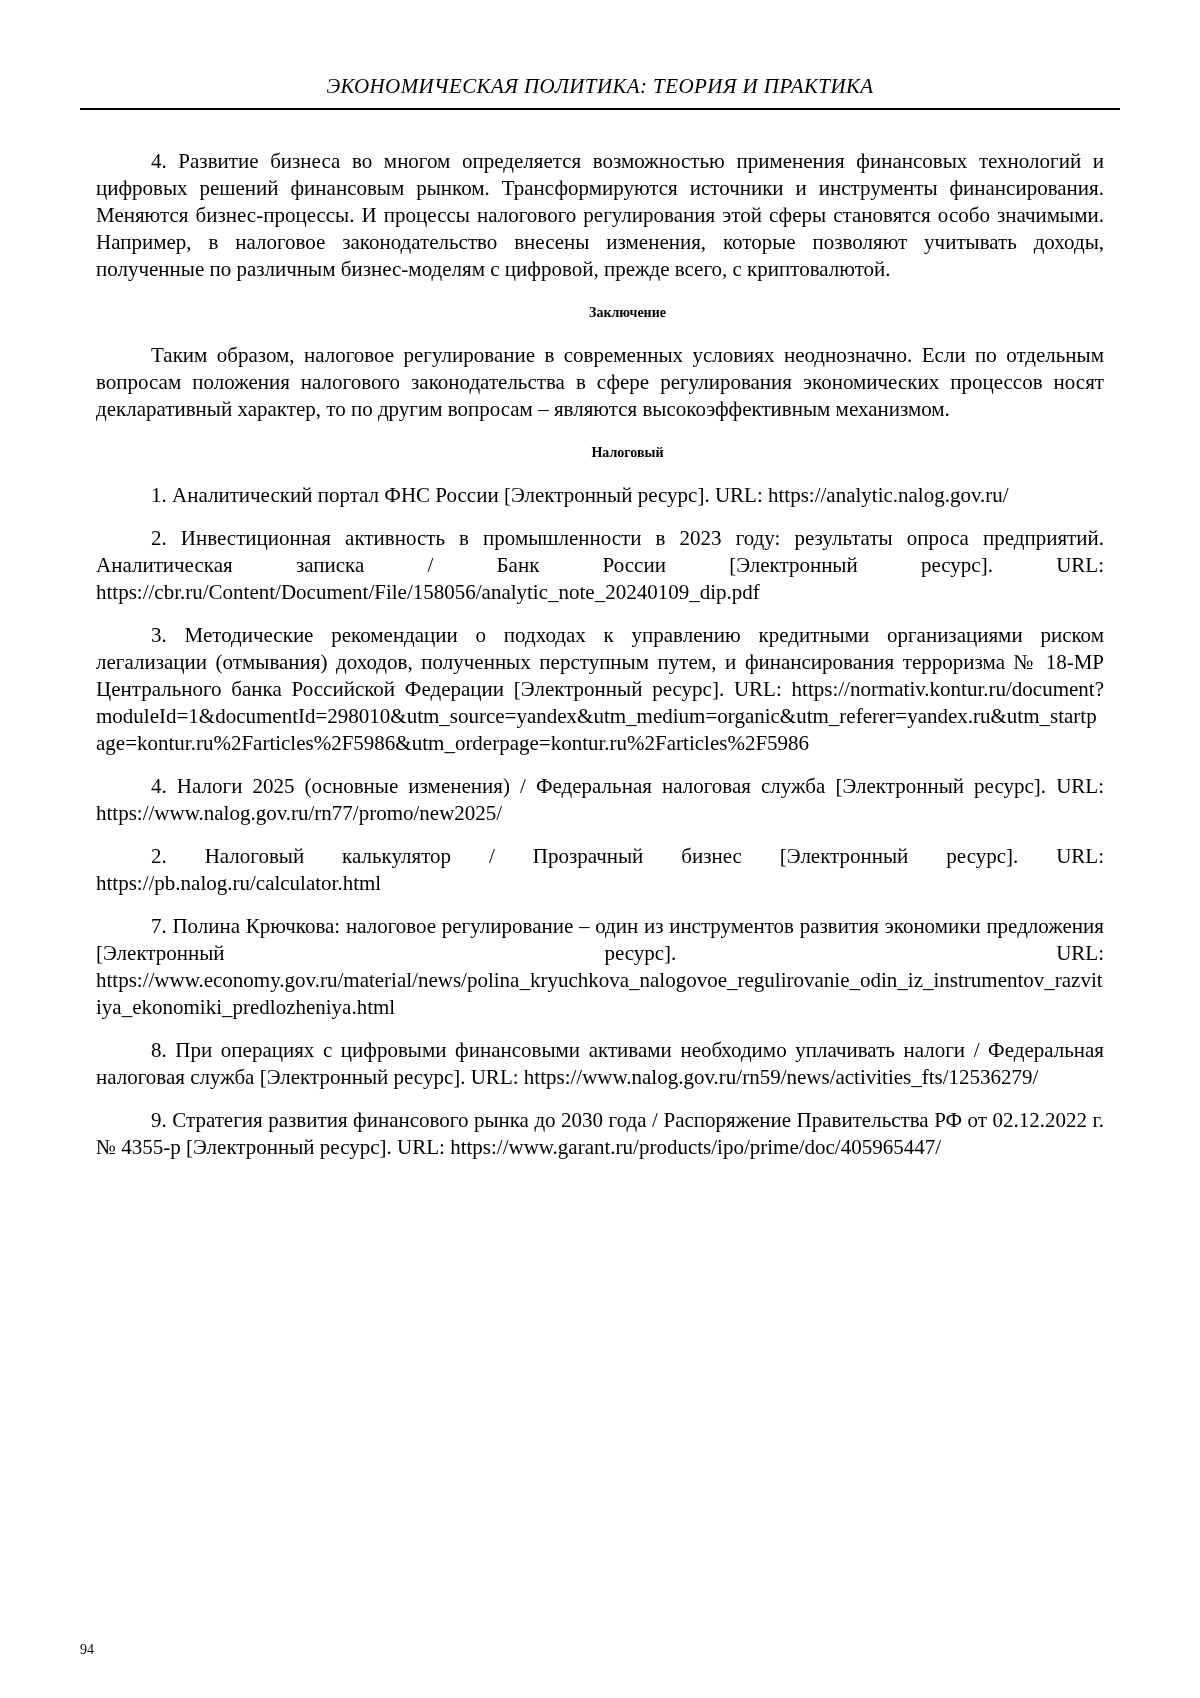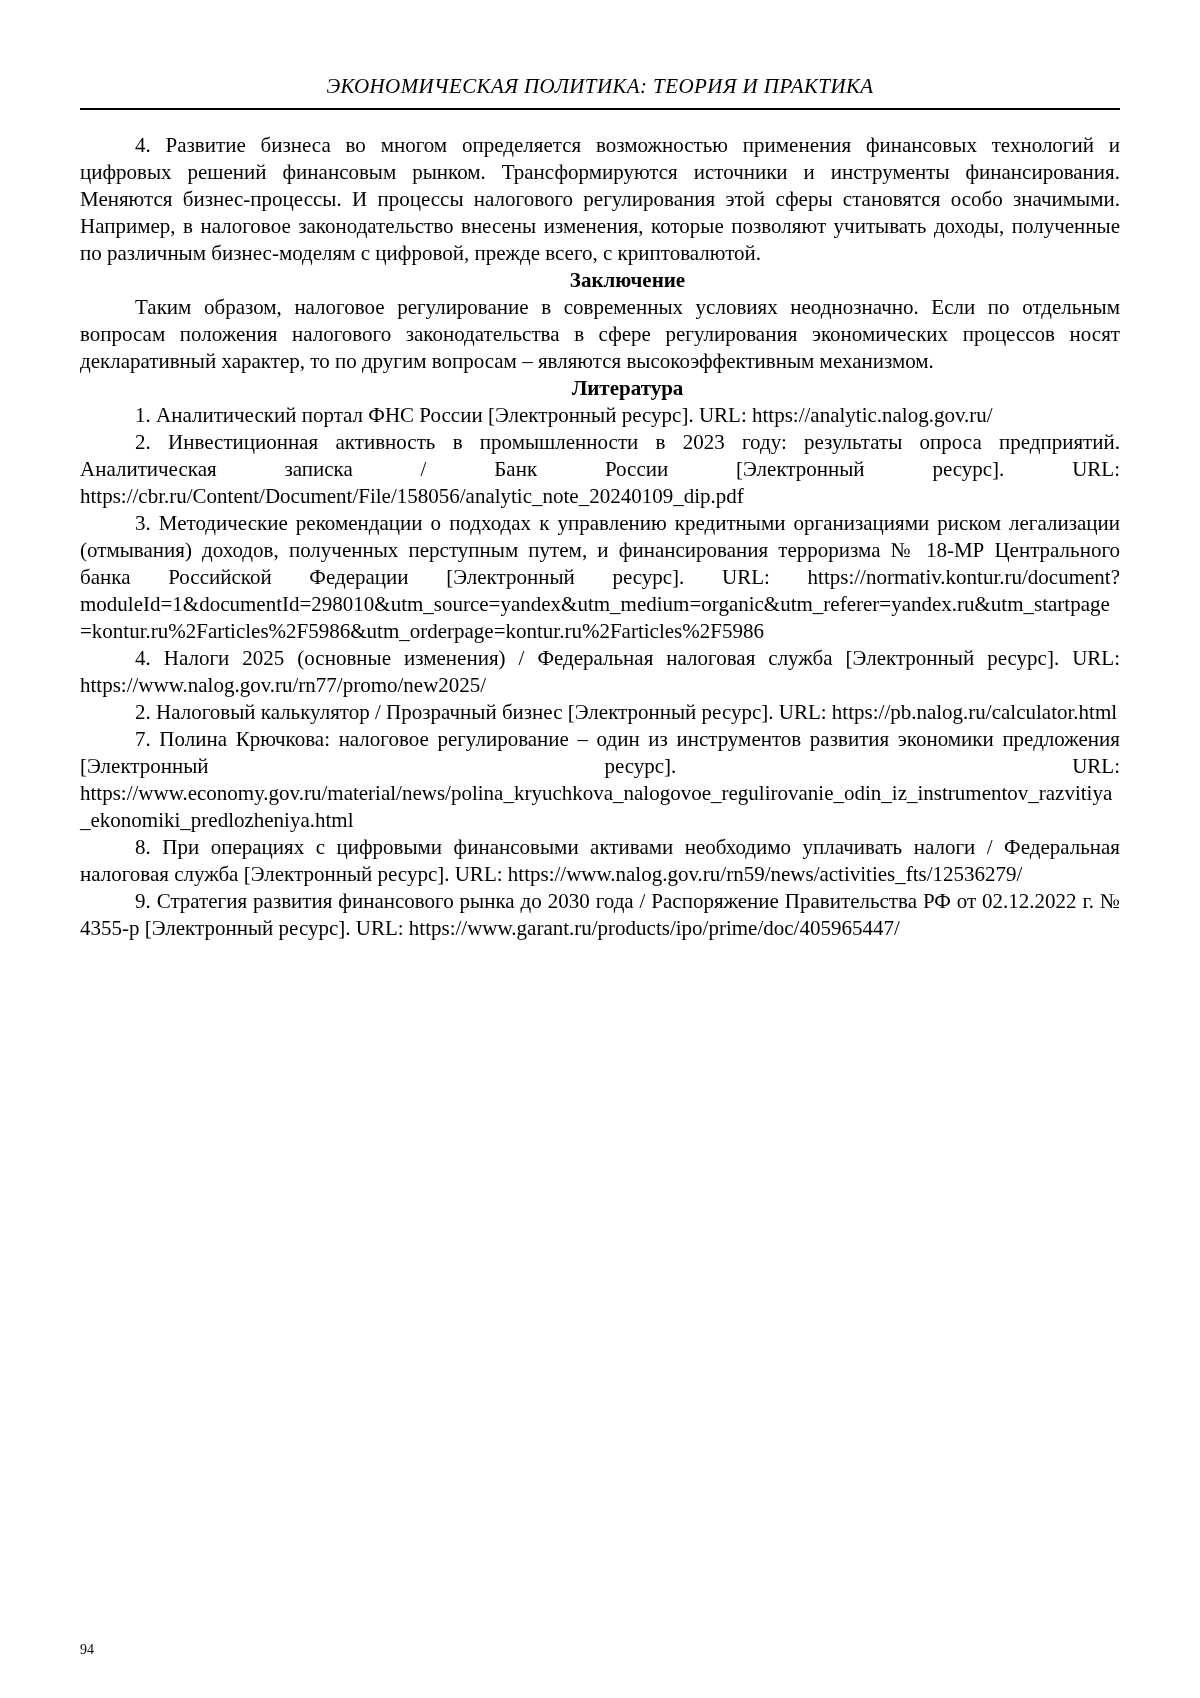--- a/index.html
+++ b/index.html
@@ -32,27 +32,27 @@
   }
   .content {
     flex: 1 1 auto;
     padding-top: 22px;
     font-size: 21px;
     line-height: 27px;
     text-align: justify;
     hyphens: auto;
   }
   .content p {
-    margin: 0;
+    margin: 16px;
     text-indent: 55px;
   }
   .section-heading {
     text-align: center;
     font-weight: bold;
-    font-size: 21px;
+    font-size: 14px;
     line-height: 27px;
     text-indent: 0;
   }
   .heading-conclusion {
     margin: 12px 0 10px 0;
   }
   .heading-references {
     margin: 36px 0 12px 0;
   }
   .ref-list p {
@@ -77,21 +77,21 @@
   </header>
 
   <main class="content">
 
     <p>4. Развитие бизнеса во многом определяется возможностью применения финансовых технологий и цифровых решений финансовым рынком. Трансформируются источники и инструменты финансирования. Меняются бизнес-процессы. И процессы налогового регулирования этой сферы становятся особо значимыми. Например, в налоговое законодательство внесены изменения, которые позволяют учитывать доходы, полученные по различным бизнес-моделям с цифровой, прежде всего, с криптовалютой.</p>
 
     <p class="section-heading heading-conclusion">Заключение</p>
 
     <p>Таким образом, налоговое регулирование в современных условиях неоднозначно. Если по отдельным вопросам положения налогового законодательства в сфере регулирования экономических процессов носят декларативный характер, то по другим вопросам – являются высокоэффективным механизмом.</p>
 
-    <p class="section-heading heading-references">Литература</p>
+    <p class="section-heading heading-references">Налоговый</p>
 
     <div class="ref-list">
       <p>1. Аналитический портал ФНС России [Электронный ресурс]. URL: https://analytic.nalog.gov.ru/</p>
       <p>2. Инвестиционная активность в промышленности в 2023 году: результаты опроса предприятий. Аналитическая записка / Банк России [Электронный ресурс]. URL: https://cbr.ru/Content/Document/File/158056/analytic_note_20240109_dip.pdf</p>
       <p>3. Методические рекомендации о подходах к управлению кредитными организациями риском легализации (отмывания) доходов, полученных перступным путем, и финансирования терроризма № 18-МР Центрального банка Российской Федерации [Электронный ресурс]. URL: https://normativ.kontur.ru/document?moduleId=1&amp;documentId=298010&amp;utm_source=yandex&amp;utm_medium=organic&amp;utm_referer=yandex.ru&amp;utm_startpage=kontur.ru%2Farticles%2F5986&amp;utm_orderpage=kontur.ru%2Farticles%2F5986</p>
       <p>4. Налоги 2025 (основные изменения) / Федеральная налоговая служба [Электронный ресурс]. URL: https://www.nalog.gov.ru/rn77/promo/new2025/</p>
       <p>2. Налоговый калькулятор / Прозрачный бизнес [Электронный ресурс]. URL: https://pb.nalog.ru/calculator.html</p>
       <p>7. Полина Крючкова: налоговое регулирование – один из инструментов развития экономики предложения [Электронный ресурс]. URL: https://www.economy.gov.ru/material/news/polina_kryuchkova_nalogovoe_regulirovanie_odin_iz_instrumentov_razvitiya_ekonomiki_predlozheniya.html</p>
       <p>8. При операциях с цифровыми финансовыми активами необходимо уплачивать налоги / Федеральная налоговая служба [Электронный ресурс]. URL: https://www.nalog.gov.ru/rn59/news/activities_fts/12536279/</p>
       <p>9. Стратегия развития финансового рынка до 2030 года / Распоряжение Правительства РФ от 02.12.2022 г. № 4355-р [Электронный ресурс]. URL: https://www.garant.ru/products/ipo/prime/doc/405965447/</p>

